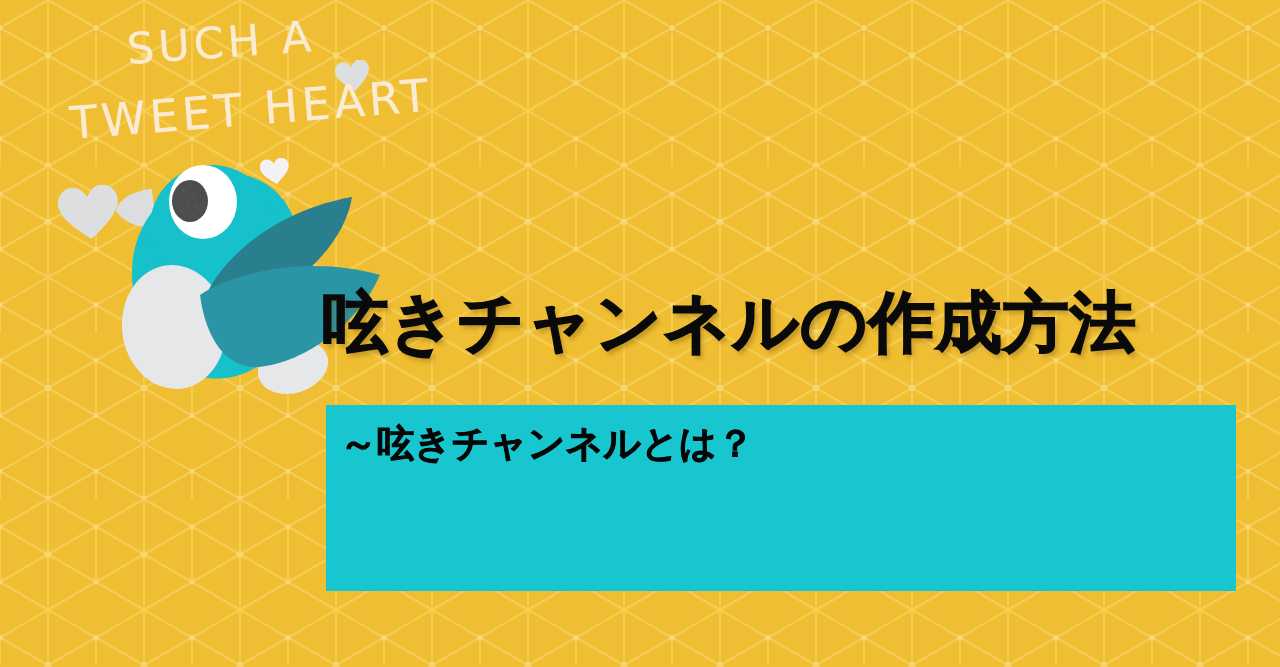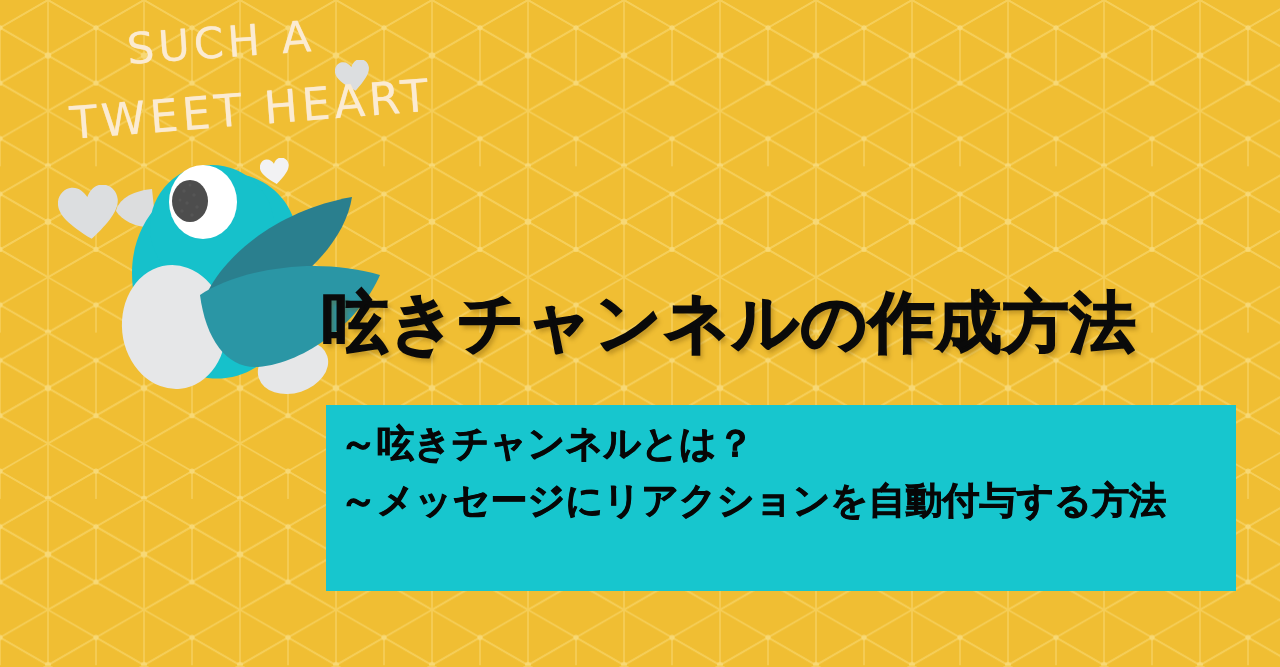--- a/index.html
+++ b/index.html
@@ -213,16 +213,15 @@
         <circle cx="130" cy="40" r="1.5"></circle>
           <circle cx="120" cy="55" r="1.5"></circle>
       </g>
     </svg>
   </div>
 
   <div class="main-title">呟きチャンネルの作成方法</div>
 
   <div class="bullet-box">
     <div class="bullet-line">～呟きチャンネルとは？</div>
-    <div class="bullet-line">～メッセージにリアクションを自動付与する方法</div>
   </div>
 
 </div>
 
 </body></html>

